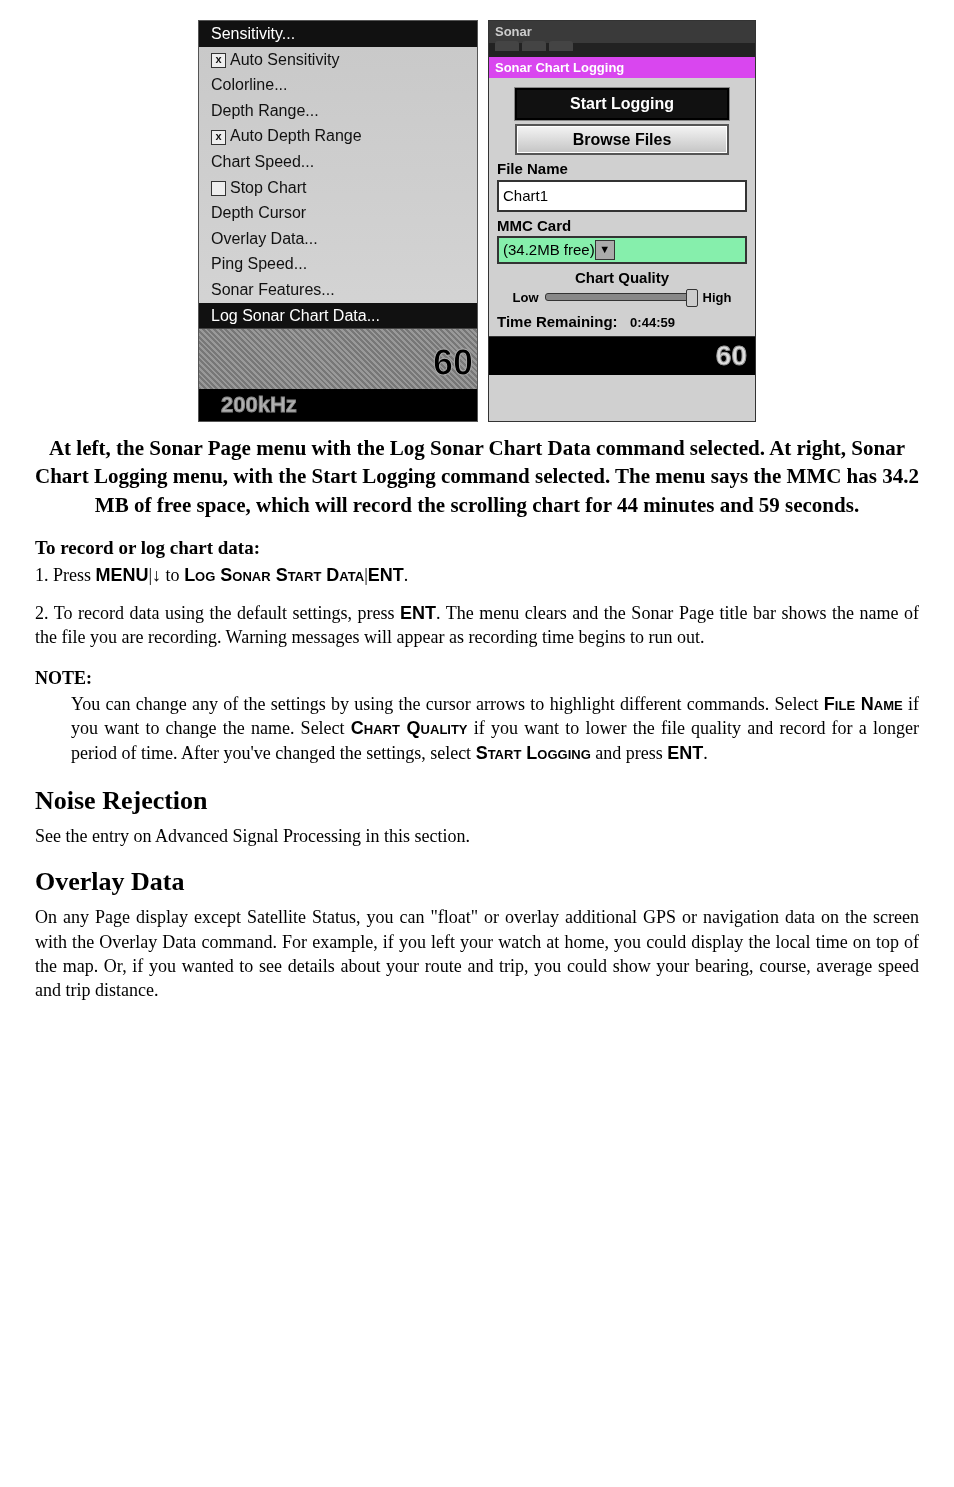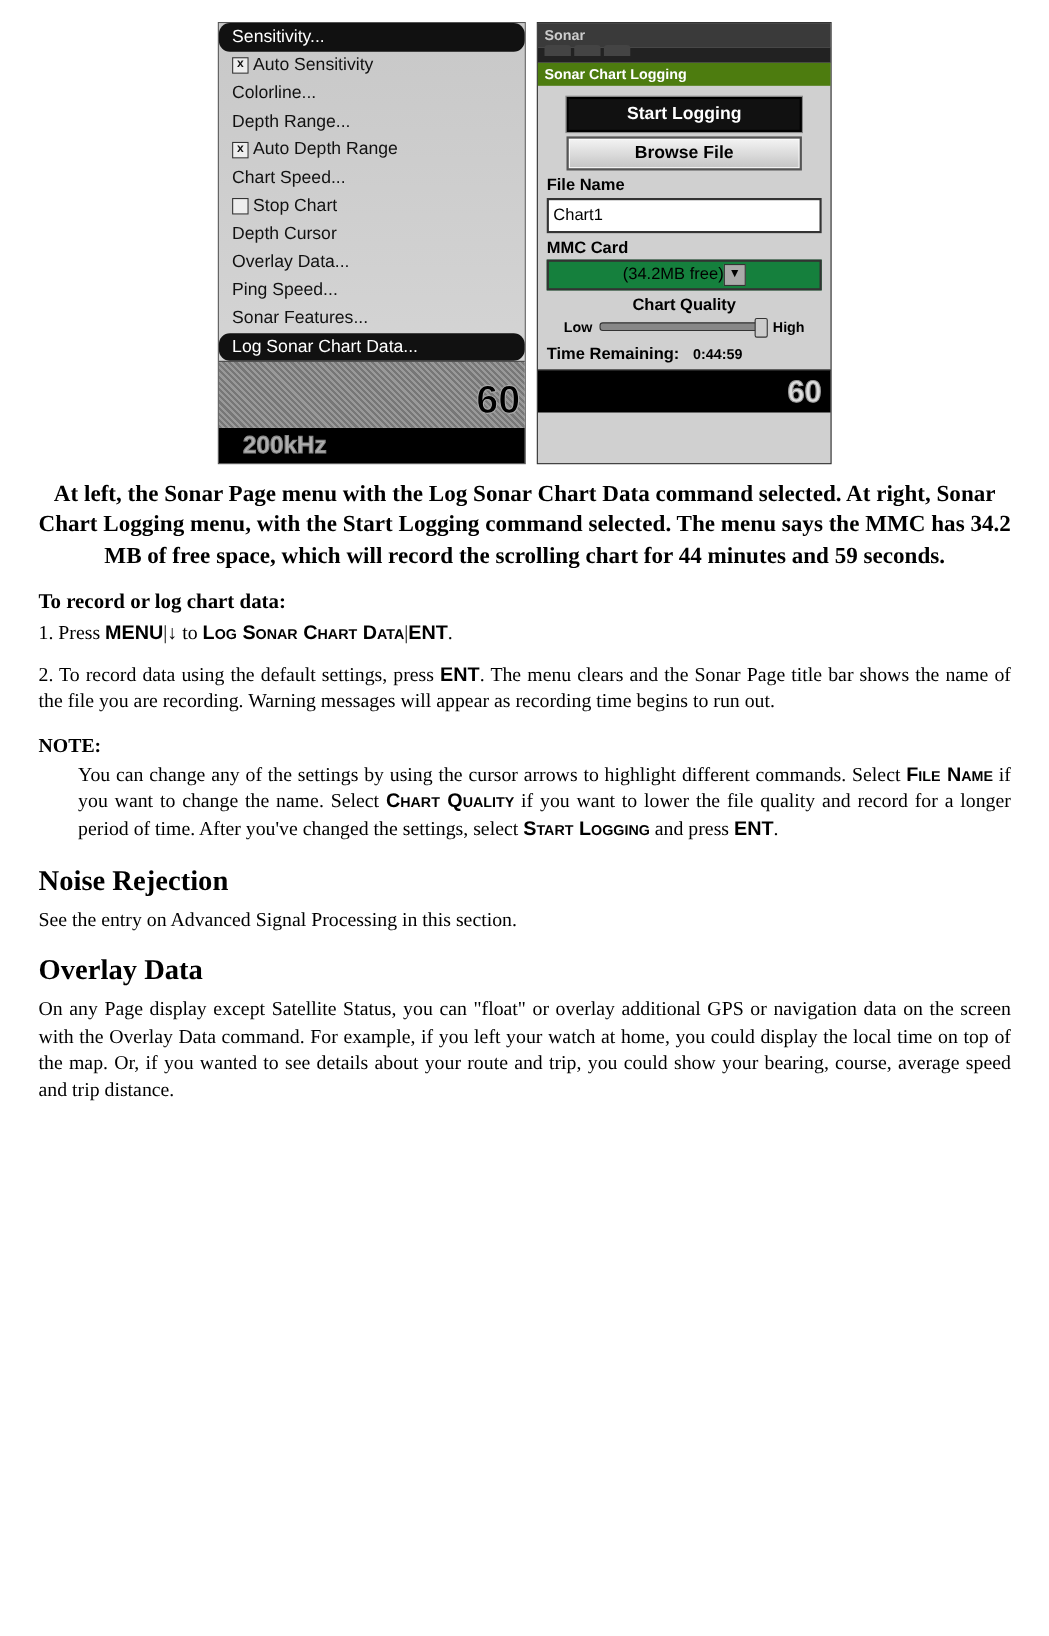--- a/index.html
+++ b/index.html
@@ -25,21 +25,20 @@
     border: 1px solid #555;
     font-family: Arial, Helvetica, sans-serif;
     font-size: 16px;
     color: #111;
     position: relative;
     box-sizing: border-box;
   }
   .menu-panel .mi {
     padding: 2px 8px 2px 12px;
     white-space: nowrap;
-    border-radius: 10px;
   }
   .menu-panel .sel {
     background: #111;
     color: #fff;
   }
   .menu-panel .chk {
     display: inline-block;
     width: 13px;
     height: 13px;
     border: 1px solid #333;
@@ -101,21 +100,21 @@
   .dialog .tabrow {
     display:flex;
     gap:3px;
     padding-left:6px;
     transform:translateY(-2px);
   }
   .dialog .tab {
     width:24px;height:10px;background:#444;border-radius:3px 3px 0 0;
   }
   .dialog .sub{
-    background:#4d7c0f;color:#fff;font-size:13px;padding:2px 6px;font-weight:bold;
+    background:#d946ef;color:#fff;font-size:13px;padding:2px 6px;font-weight:bold;
   }
   .dialog .body{
     padding:6px 8px 4px 8px;
     font-size:15px;
   }
   .dialog .btn{
     display:block;
     margin:4px auto;
     padding:3px 10px;
     border:2px solid #555;
@@ -127,22 +126,22 @@
     box-shadow: inset 0 0 0 1px #fff;
   }
   .dialog .btn.selected{
     background:#111;color:#fff;box-shadow:none;border:2px solid #000;outline:1px solid #888;
   }
   .dialog .lbl{font-weight:bold;margin-top:4px;}
   .dialog .inp{
     border:2px solid #333;background:#fff;padding:4px 4px;font-size:15px;margin-bottom:4px;
   }
   .dialog .sel{
-    border:2px solid #333;background:#15803d;padding:2px 4px;font-size:15px;
-    display:flex;justify-content:center;align-items:center;
+    border:2px solid #333;background:#86efac;padding:2px 4px;font-size:15px;
+    display:flex;justify-content:flex-start;align-items:center;
   }
   .dialog .dd{width:18px;height:18px;background:#aaa;border:1px solid #333;font-size:11px;text-align:center;line-height:16px;}
   .dialog .slider-row{display:flex;align-items:center;justify-content:center;gap:6px;font-size:13px;font-weight:bold;}
   .dialog .slider{
     width:150px;height:6px;background:#888;border:1px solid #333;position:relative;border-radius:3px;
   }
   .dialog .thumb{position:absolute;right:-2px;top:-5px;width:10px;height:16px;background:#ccc;border:1px solid #333;border-radius:2px;}
   .dialog .time{font-weight:bold;margin-top:6px;}
   .dialog .foot{
     background:#000;color:#ddd;text-align:right;font-size:28px;font-weight:bold;padding:0 8px;
@@ -217,21 +216,21 @@
     <div class="tabs">
       <div class="tabrow">
           <div class="tab"></div>
           <div class="tab"></div>
           <div class="tab"></div>
         </div>
     </div>
     <div class="sub">Sonar Chart Logging</div>
     <div class="body">
       <div class="btn selected">Start Logging</div>
-      <div class="btn">Browse File</div>
+      <div class="btn">Browse Files</div>
       <div class="lbl">File Name</div>
       <div class="inp">Chart1</div>
       <div class="lbl">MMC Card</div>
       <div class="sel">
         <span>(34.2MB free)</span>
         <span class="dd">▼</span>
       </div>
       <div class="lbl" style="text-align:center;">Chart Quality</div>
       <div class="slider-row">
         <span>Low</span>
@@ -248,21 +247,21 @@
     <div class="foot">60</div>
   </div>
 
 </div>
 
 <div class="caption">At left, the Sonar Page menu with the Log Sonar Chart Data command selected. At right, Sonar Chart Logging menu, with the Start Logging command selected. The menu says the MMC has 34.2 MB of free space, which will record the scrolling chart for 44 minutes and 59 seconds.</div>
 
 <div class="heading-proc">To record or log chart data:</div>
 
 <div class="step">
-  <span>1. Press </span><span class="ent">MENU</span><span>|↓ to </span><span class="sans-bold smallcaps">Log Sonar Chart Data</span><span>|</span><span class="ent">ENT</span><span>.</span>
+  <span>1. Press </span><span class="ent">MENU</span><span>|↓ to </span><span class="sans-bold smallcaps">Log Sonar Start Data</span><span>|</span><span class="ent">ENT</span><span>.</span>
 </div>
 
 <div class="para">
   <span>2. To record data using the default settings, press </span><span class="ent">ENT</span><span>. The menu clears and the Sonar Page title bar shows the name of the file you are recording. Warning messages will appear as recording time begins to run out.</span>
 </div>
 
 <div class="note-head">NOTE:</div>
 <div class="note-body">
   <span>You can change any of the settings by using the cursor arrows to highlight different commands. Select </span><span class="sans-bold smallcaps">File Name</span><span> if you want to change the name. Select </span><span class="sans-bold smallcaps">Chart Quality</span><span> if you want to lower the file quality and record for a longer period of time. After you've changed the settings, select </span><span class="sans-bold smallcaps">Start Logging</span><span> and press </span><span class="ent">ENT</span><span>.</span>
 </div>

